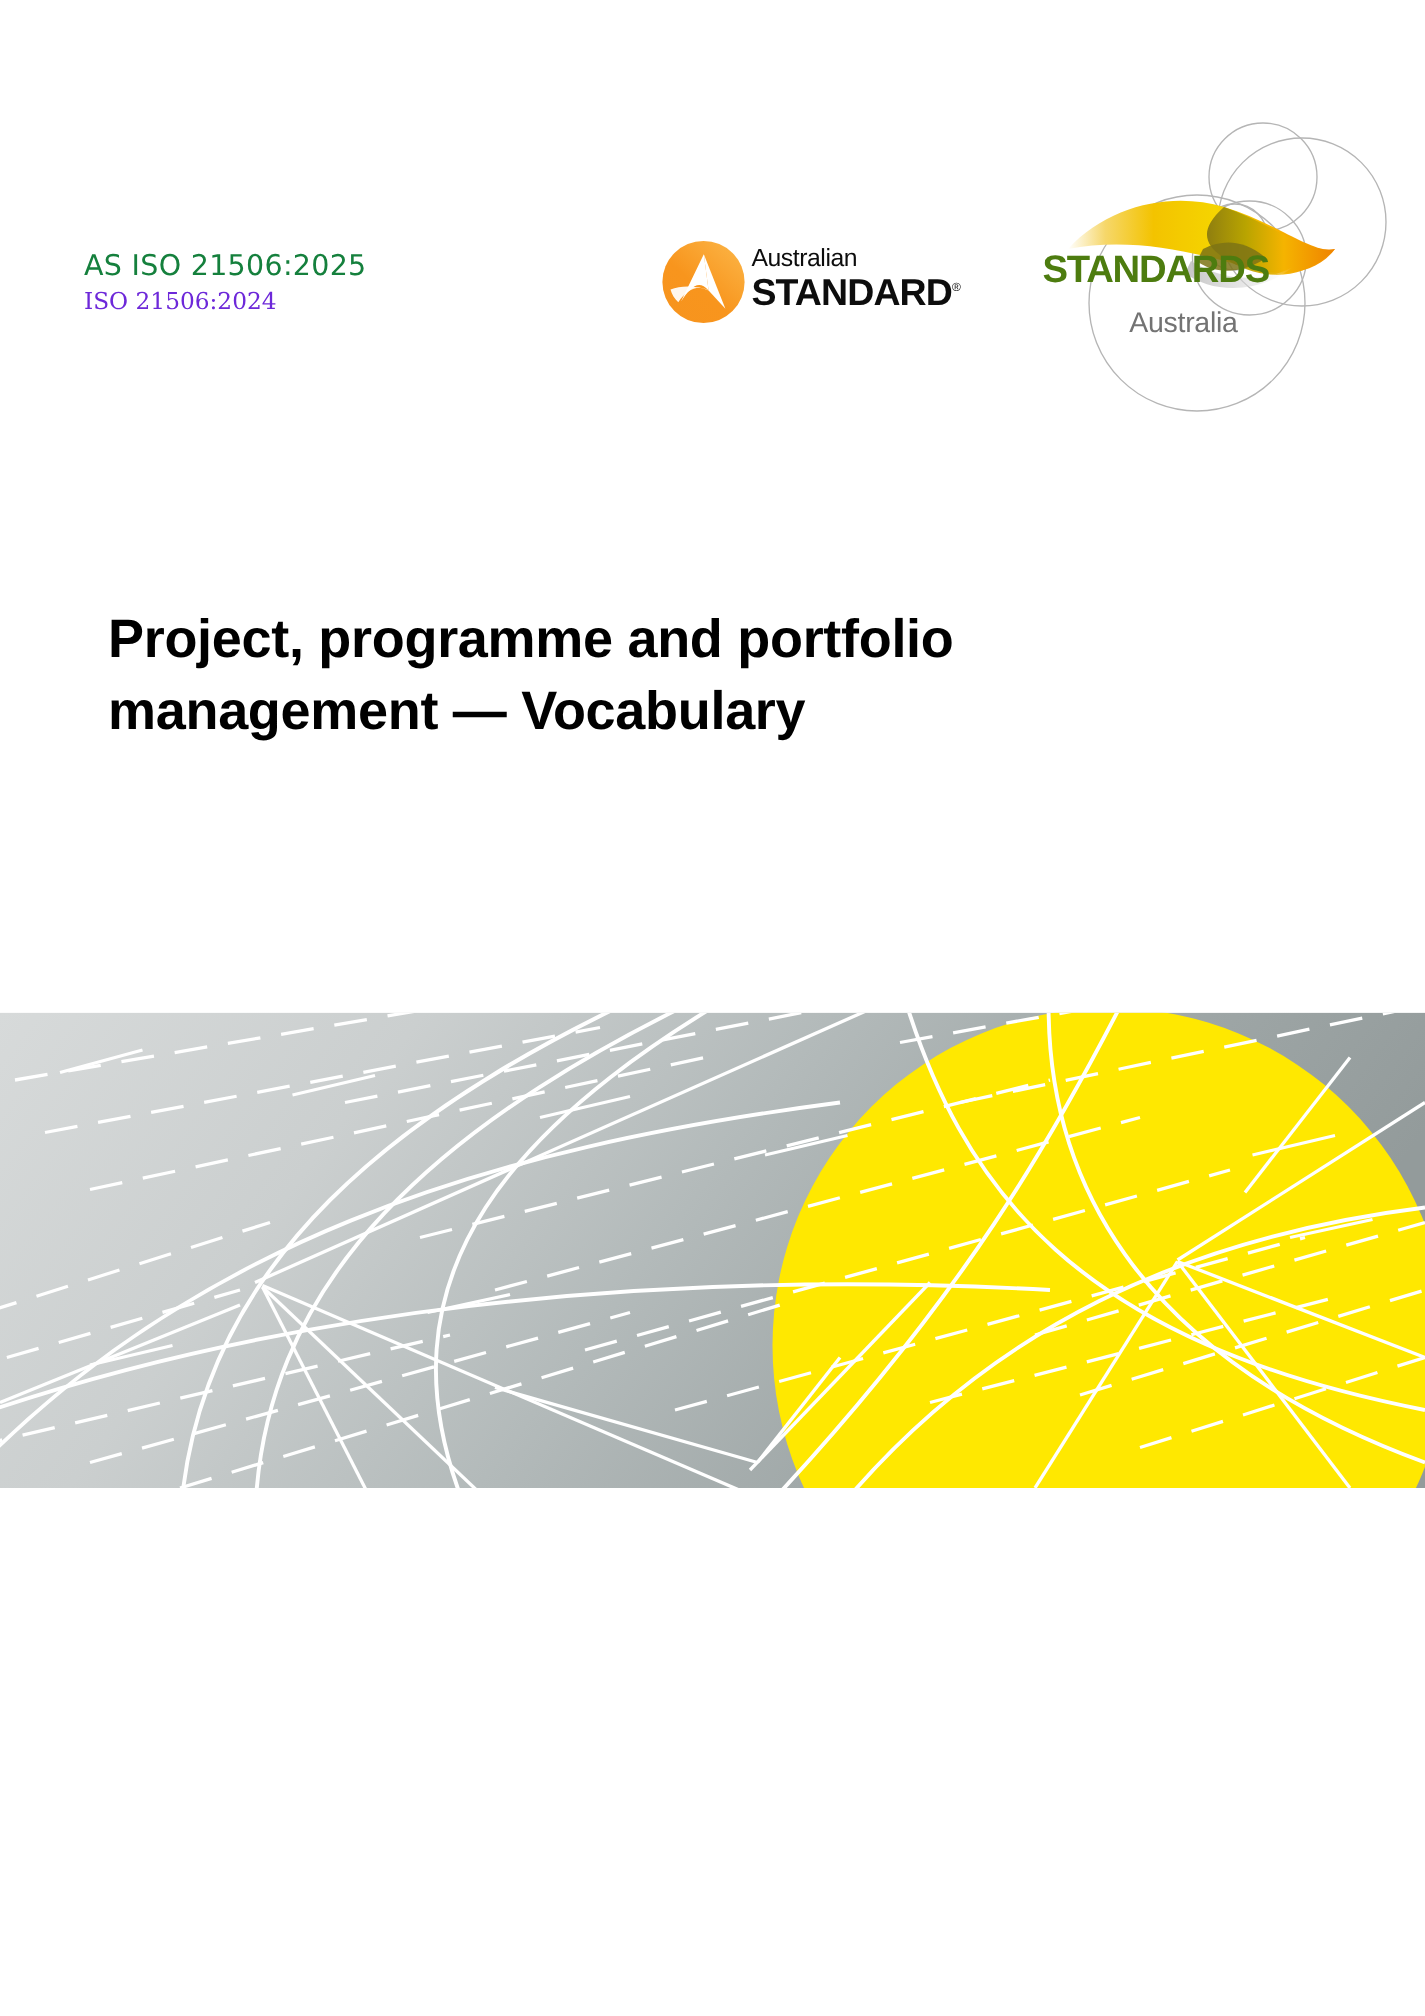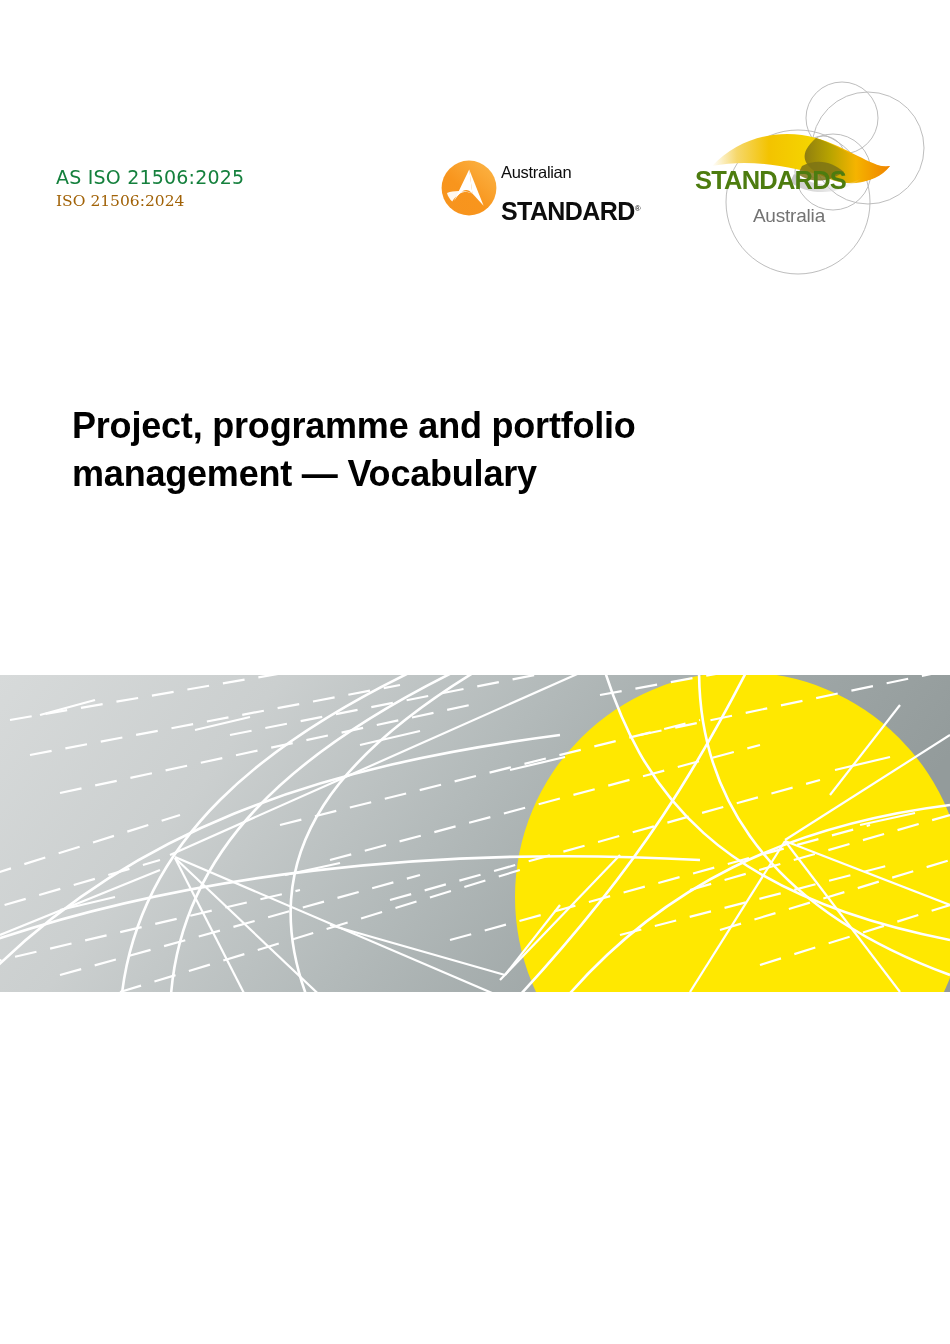--- a/index.html
+++ b/index.html
@@ -26,21 +26,21 @@
     font-family: "DejaVu Sans", sans-serif;
     font-size: 19px;
     color: #15803d;
     letter-spacing: 0.2px;
     display: block;
     white-space: nowrap;
   }
   #designation-iso {
     font-family: "DejaVu Serif", serif;
     font-size: 15.5px;
-    color: #a16207;
+    color: #6d28d9;
     display: block;
     margin-top: 7px;
     white-space: nowrap;
   }
 
   
   #aus-standard-logo {
     position: absolute;
     left: 441px;
     top: 160px;
@@ -71,21 +71,21 @@
     display: block;
   }
   #aus-standard-line2 {
     font-family: "Liberation Sans", sans-serif;
     font-size: 25px;
     font-weight: 700;
     color: #0d0d0d;
     letter-spacing: -0.6px;
     line-height: 1;
     display: block;
-    margin-top: 18px;
+    margin-top: 2px;
   }
   #aus-standard-reg {
     font-size: 8px;
     vertical-align: super;
     font-weight: 400;
   }
 
   
   #standards-australia-logo {
     position: absolute;

